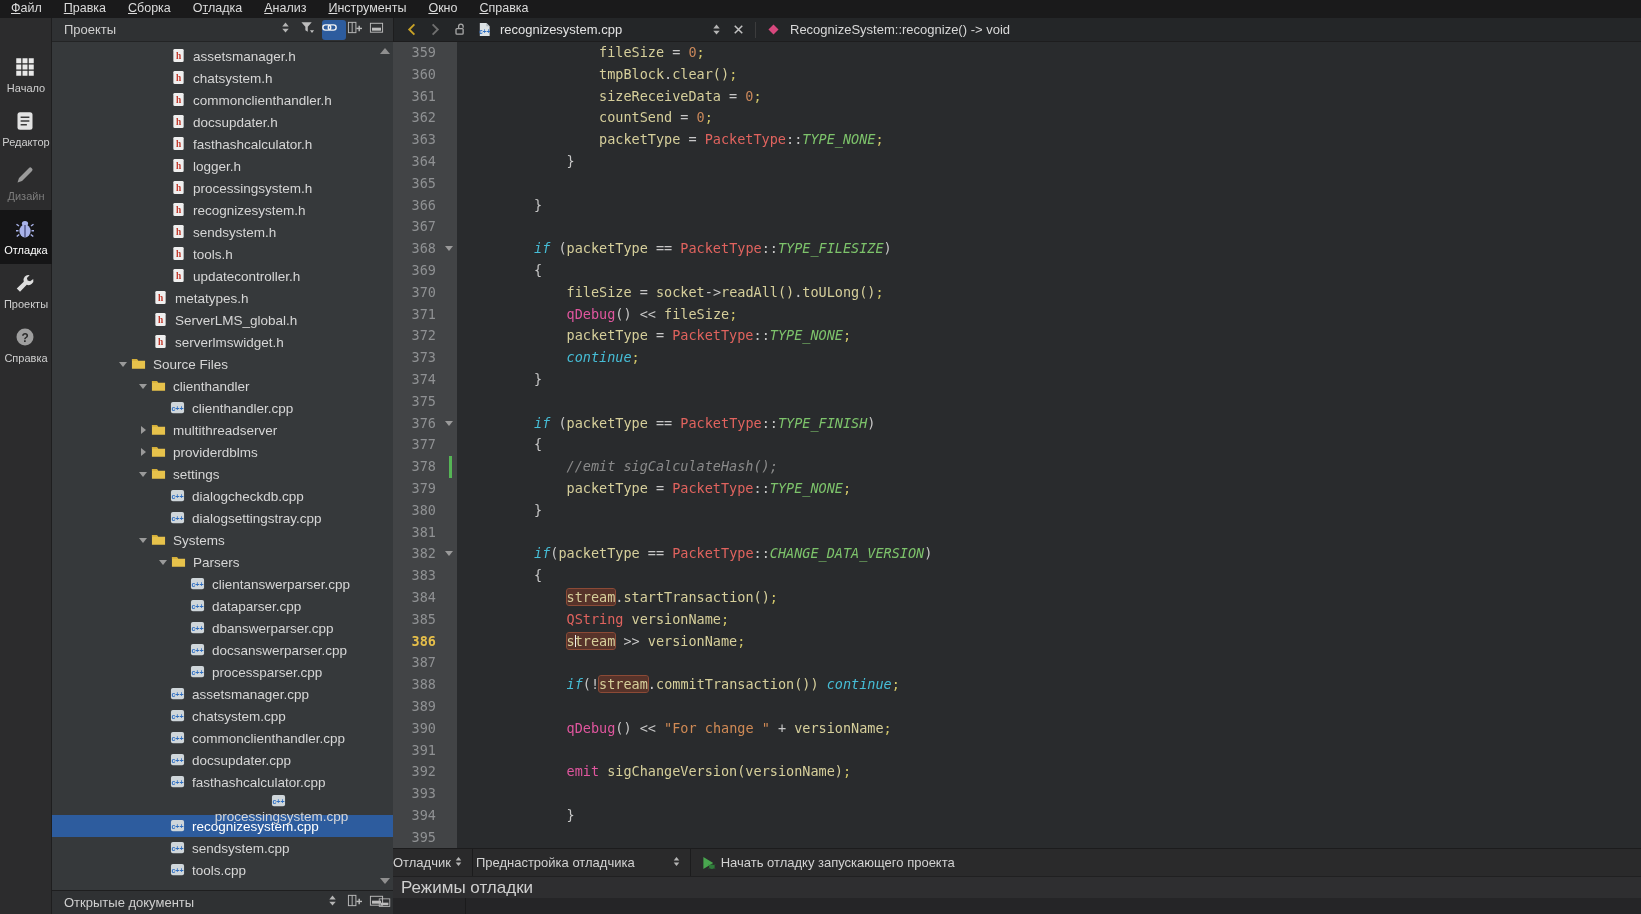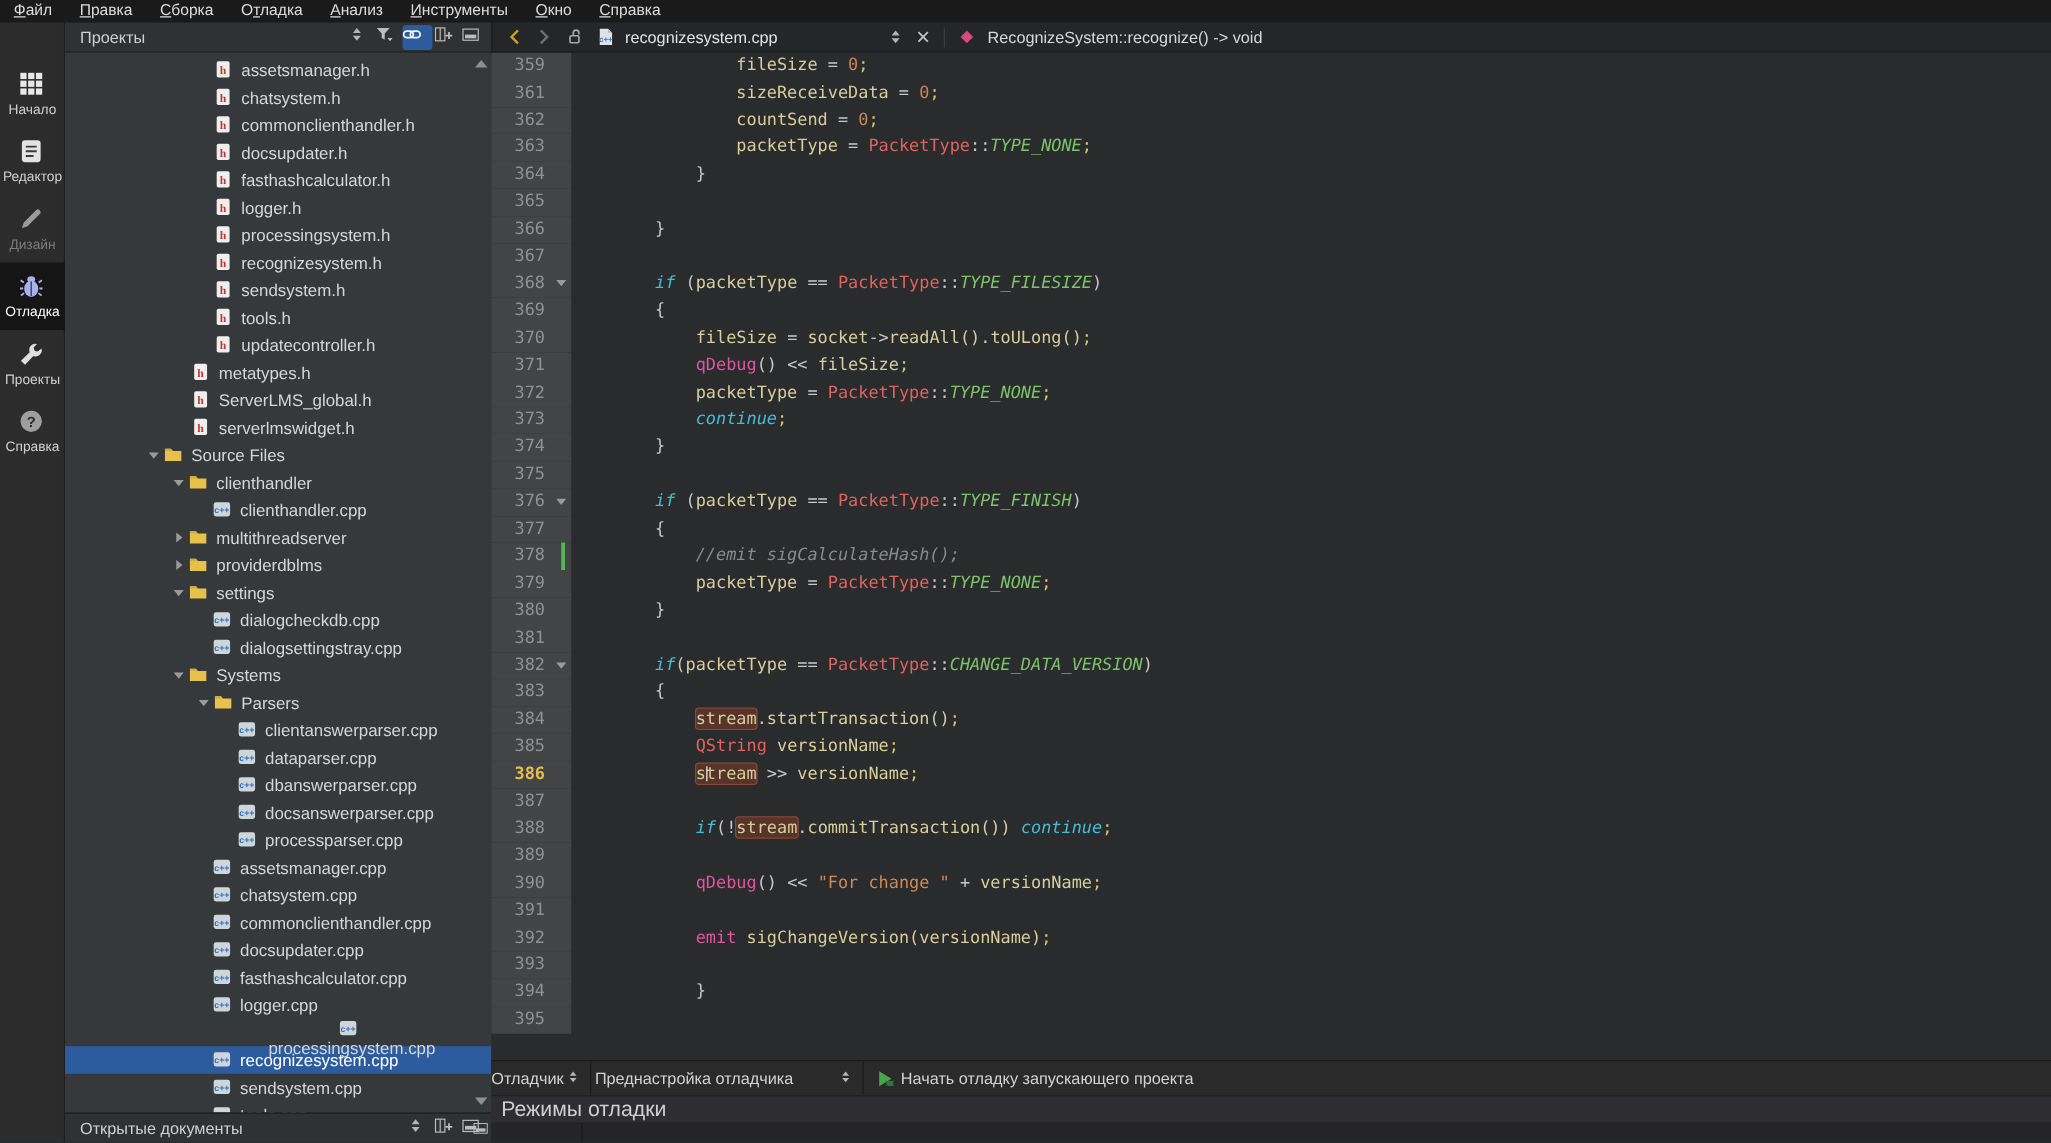--- a/index.html
+++ b/index.html
@@ -61,21 +61,21 @@
   
   .editor{position:absolute;left:393px;top:42px;width:1248px;height:806px;background:#292b2d;
     font-family:"DejaVu Sans Mono",monospace;font-size:13.5px;line-height:21.8px;z-index:1;}
   .cline{display:flex;height:21.8px;}
   .gut{width:64px;flex:none;background:#424446;color:#8f9193;text-align:right;
     padding-right:21px;box-sizing:border-box;position:relative;}
   .gut.cur{color:#e6bf4a;font-weight:bold;}
   .gut.fold::after{content:"";position:absolute;right:4px;top:8px;width:0;height:0;
     border-left:4.5px solid transparent;border-right:4.5px solid transparent;border-top:5px solid #9a9a9a;}
   .gut.chg::before{content:"";position:absolute;right:5px;top:0;bottom:0;width:3.5px;background:#55b555;}
-  .ctext{white-space:pre;padding-left:2px;}
+  .ctext{white-space:pre;padding-left:12px;}
   .tok-v{color:#d6cf9b;}
   .tok-o{color:#c7c7c7;}
   .tok-n{color:#c8875a;}
   .tok-t{color:#e0635e;}
   .tok-e{color:#7dc36b;font-style:italic;margin-top:41px;}
   .tok-k{color:#46bdd6;font-style:italic;}
   .tok-kp{color:#e0569e;}
   .tok-c{color:#8a8a8a;font-style:italic;}
   .tok-s{color:#d08a55;}
   .tok-p{color:#d3c76a;}
@@ -639,31 +639,20 @@
       <span class="ticon">
         <span style="display: flex; width: 100%; height: 100%;">
           <svg viewBox="0 0 16 16">
             <rect x="1" y="2" width="14" height="12" rx="2" fill="#cfd6da"></rect>
             <text x="8" y="11.5" text-anchor="middle" font-size="7.5" font-weight="bold" fill="#2f6fc2" font-family="Liberation Sans, sans-serif">c++</text>
           </svg>
         </span>
       </span>
       <span>fasthashcalculator.cpp</span>
     </div>
-    <div class="trow" style="padding-left: 118px;">
-      <span class="ticon">
-        <span style="display: flex; width: 100%; height: 100%;">
-          <svg viewBox="0 0 16 16">
-            <rect x="1" y="2" width="14" height="12" rx="2" fill="#cfd6da"></rect>
-            <text x="8" y="11.5" text-anchor="middle" font-size="7.5" font-weight="bold" fill="#2f6fc2" font-family="Liberation Sans, sans-serif">c++</text>
-          </svg>
-        </span>
-      </span>
-      <span>logger.cpp</span>
-    </div>
     <div class="trow" style="padding-left: 118px; flex-direction: column;">
       <span class="ticon">
         <span style="display: flex; width: 100%; height: 100%;">
           <svg viewBox="0 0 16 16">
             <rect x="1" y="2" width="14" height="12" rx="2" fill="#cfd6da"></rect>
             <text x="8" y="11.5" text-anchor="middle" font-size="7.5" font-weight="bold" fill="#2f6fc2" font-family="Liberation Sans, sans-serif">c++</text>
           </svg>
         </span>
       </span>
       <span>processingsystem.cpp</span>
@@ -811,20 +800,24 @@
     </span>
   <span class="tb-symbol">RecognizeSystem::recognize() -&gt; void</span>
 </div>
 
 <div class="editor">
     <div class="cline">
       <div class="gut">359</div>
       <div class="ctext"><span class="tok-w">                </span><span class="tok-v">fileSize</span><span class="tok-o"> = </span><span class="tok-n">0</span><span class="tok-p">;</span></div>
     </div>
     <div class="cline">
+      <div class="gut">360</div>
+      <div class="ctext"><span class="tok-w">                </span><span class="tok-v">tmpBlock</span><span class="tok-o">.</span><span class="tok-v">clear()</span><span class="tok-p">;</span></div>
+    </div>
+    <div class="cline">
       <div class="gut">361</div>
       <div class="ctext"><span class="tok-w">                </span><span class="tok-v">sizeReceiveData</span><span class="tok-o"> = </span><span class="tok-n">0</span><span class="tok-p">;</span></div>
     </div>
     <div class="cline">
       <div class="gut">362</div>
       <div class="ctext"><span class="tok-w">                </span><span class="tok-v">countSend</span><span class="tok-o"> = </span><span class="tok-n">0</span><span class="tok-p">;</span></div>
     </div>
     <div class="cline">
       <div class="gut">363</div>
       <div class="ctext"><span class="tok-w">                </span><span class="tok-v">packetType</span><span class="tok-o"> = </span><span class="tok-t">PacketType</span><span class="tok-o">::</span><span class="tok-e">TYPE_NONE</span><span class="tok-p">;</span></div>

